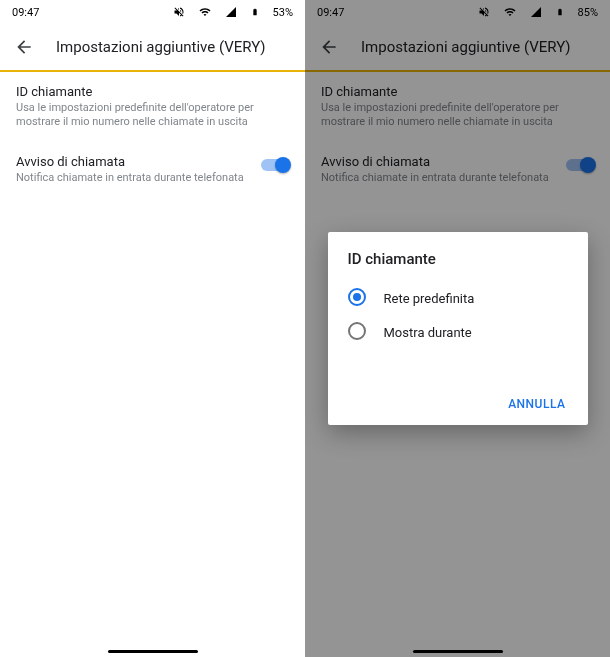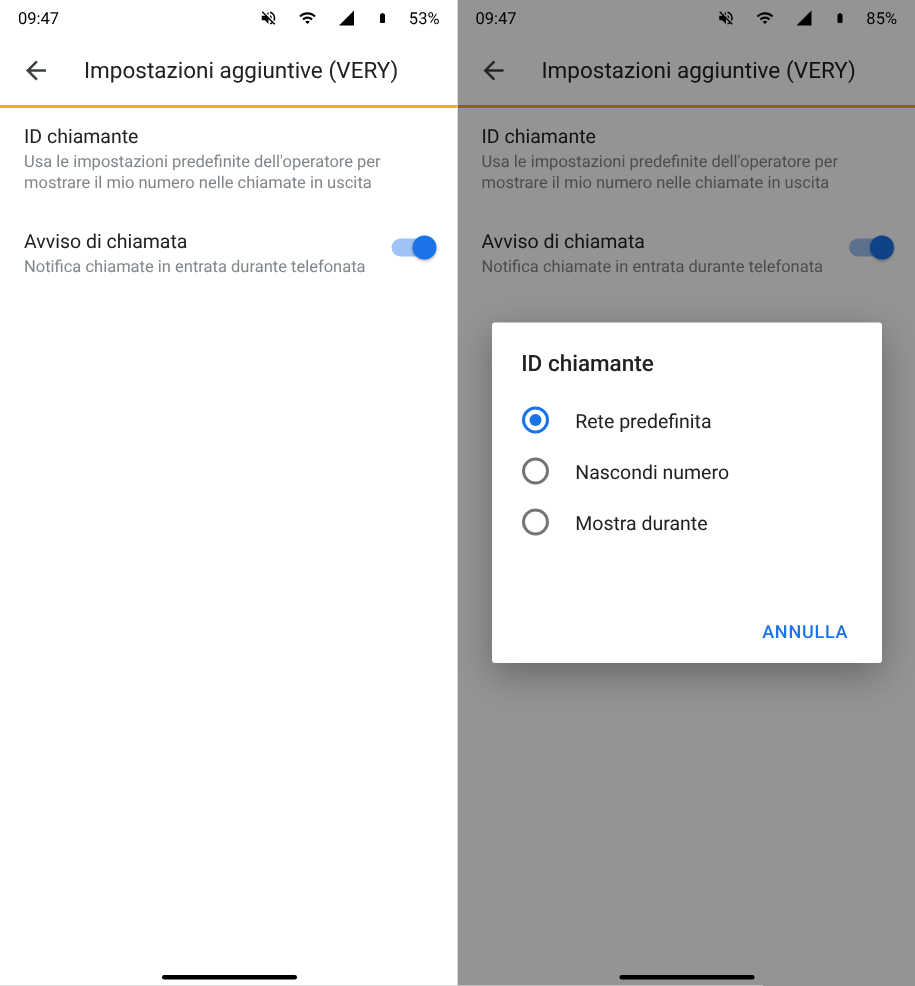--- a/index.html
+++ b/index.html
@@ -156,24 +156,20 @@
 
   <div class="scrim">
     <div class="dialog">
       <div class="dialog-title">ID chiamante</div>
       <div class="radio-row">
         <div class="radio checked"></div>
         <div class="radio-label">Rete predefinita</div>
       </div>
       <div class="radio-row">
         <div class="radio"></div>
-        <div class="radio-label">Nascondi numero</div>
-      </div>
-      <div class="radio-row">
-        <div class="radio"></div>
         <div class="radio-label">Mostra durante</div>
       </div>
       <div class="dialog-actions">
         <div class="dialog-btn">ANNULLA</div>
       </div>
     </div>
   </div>
 </div>
 
 </body></html>

